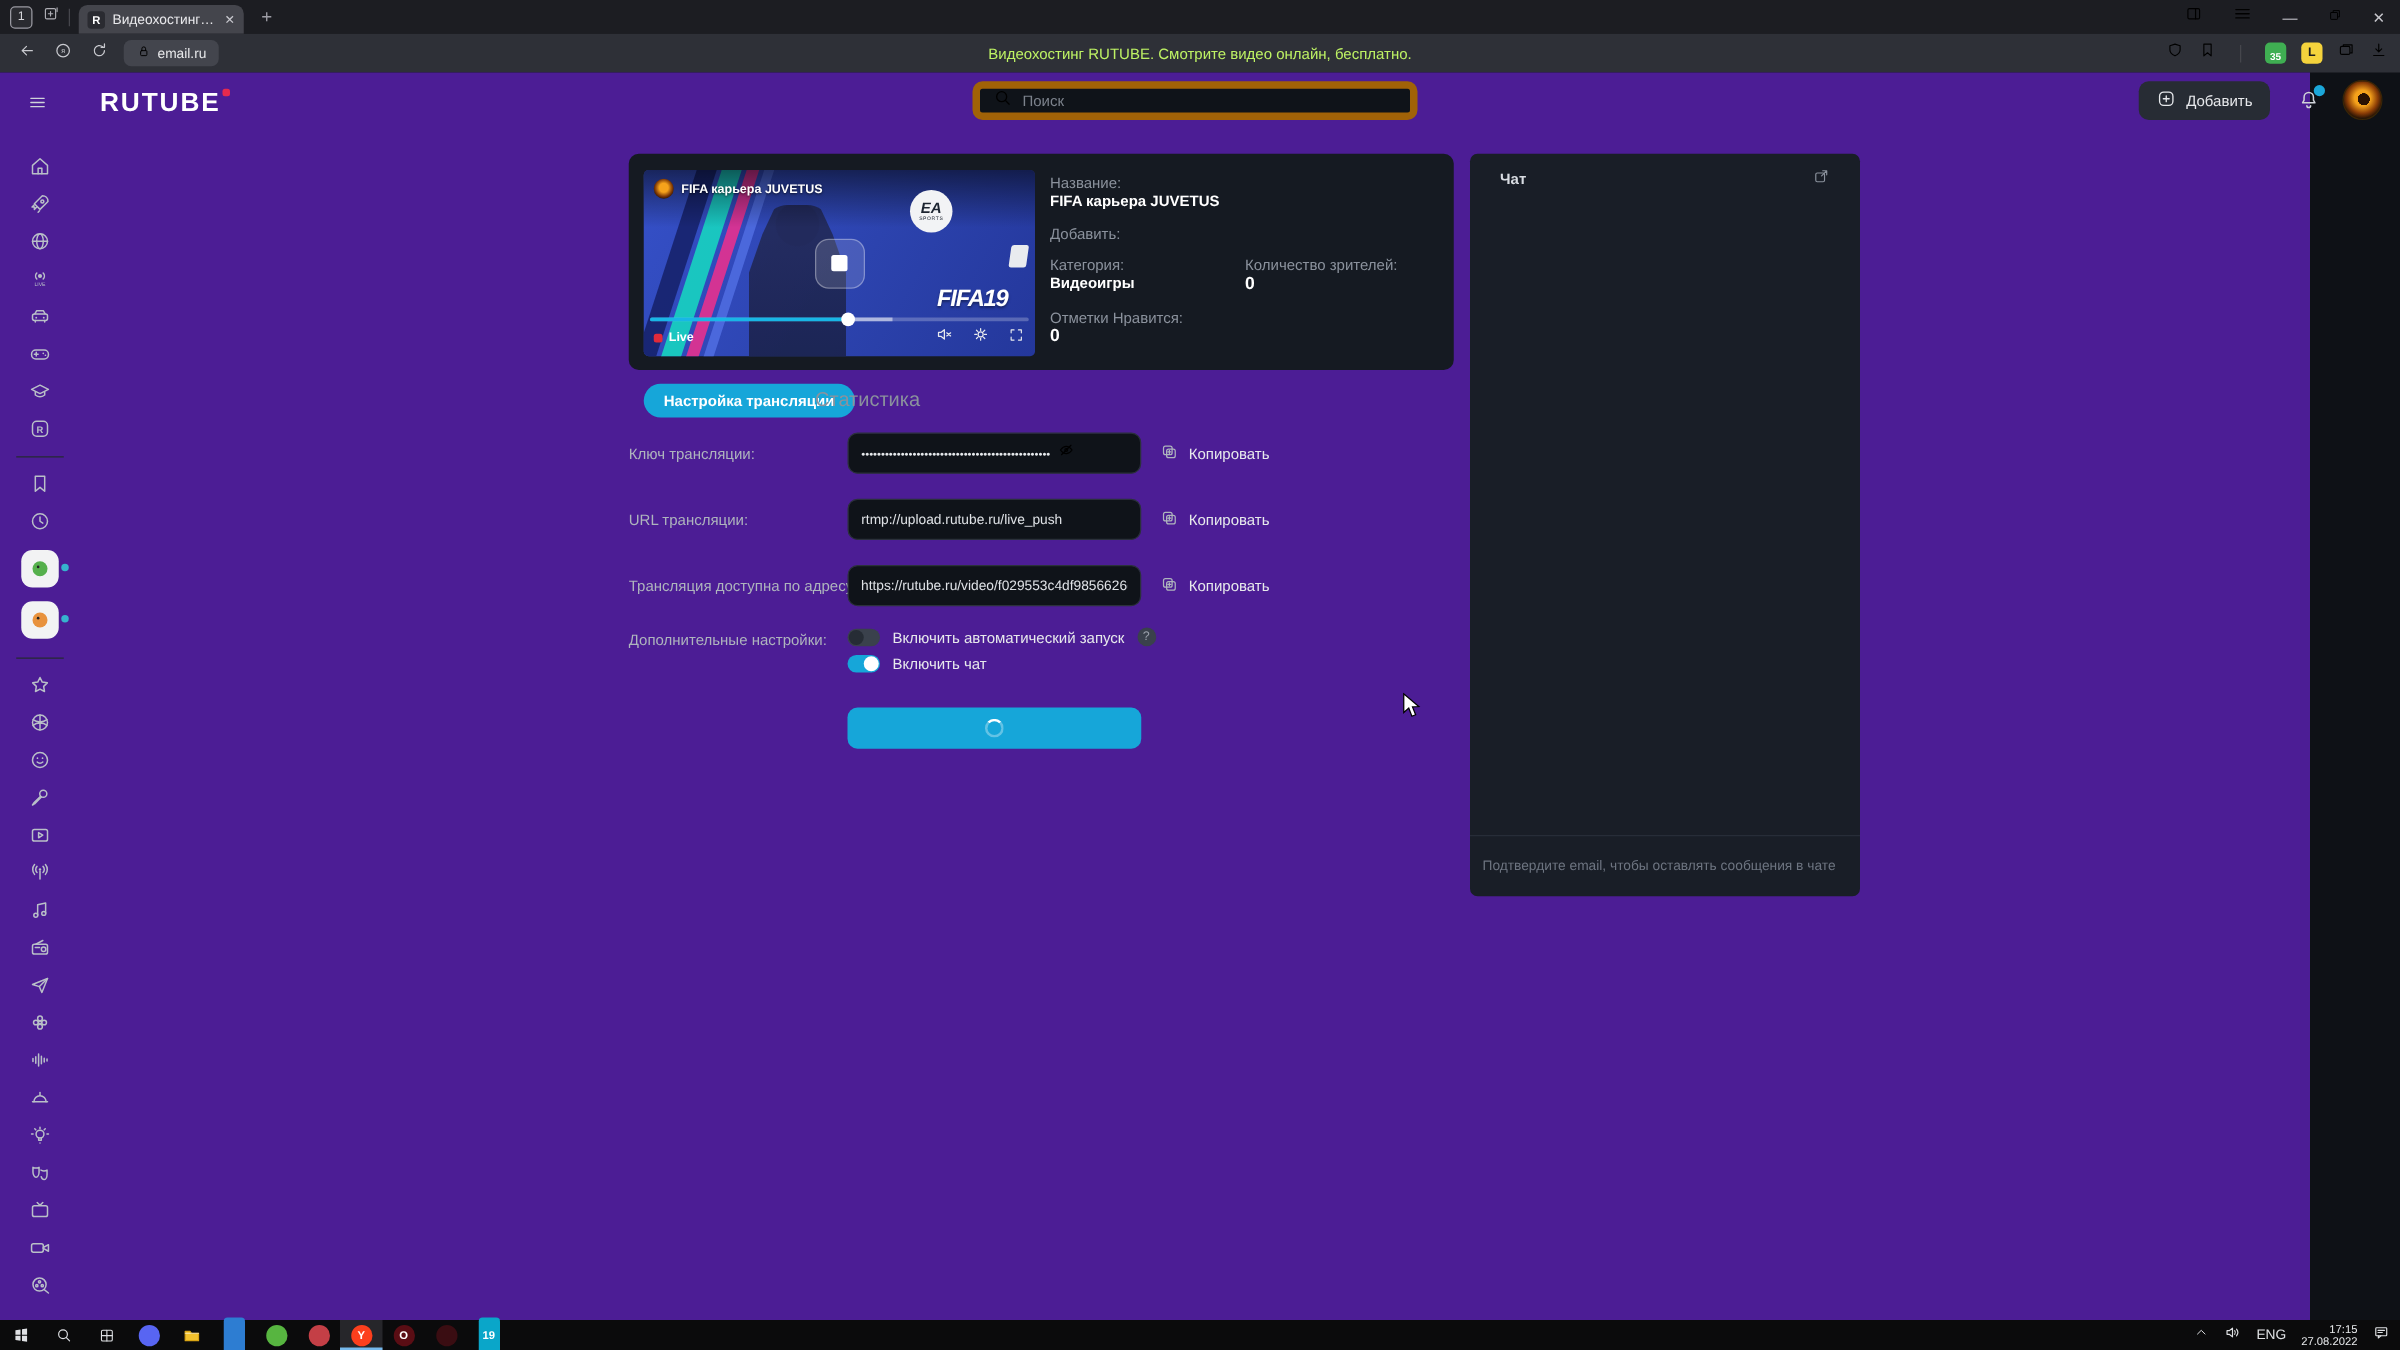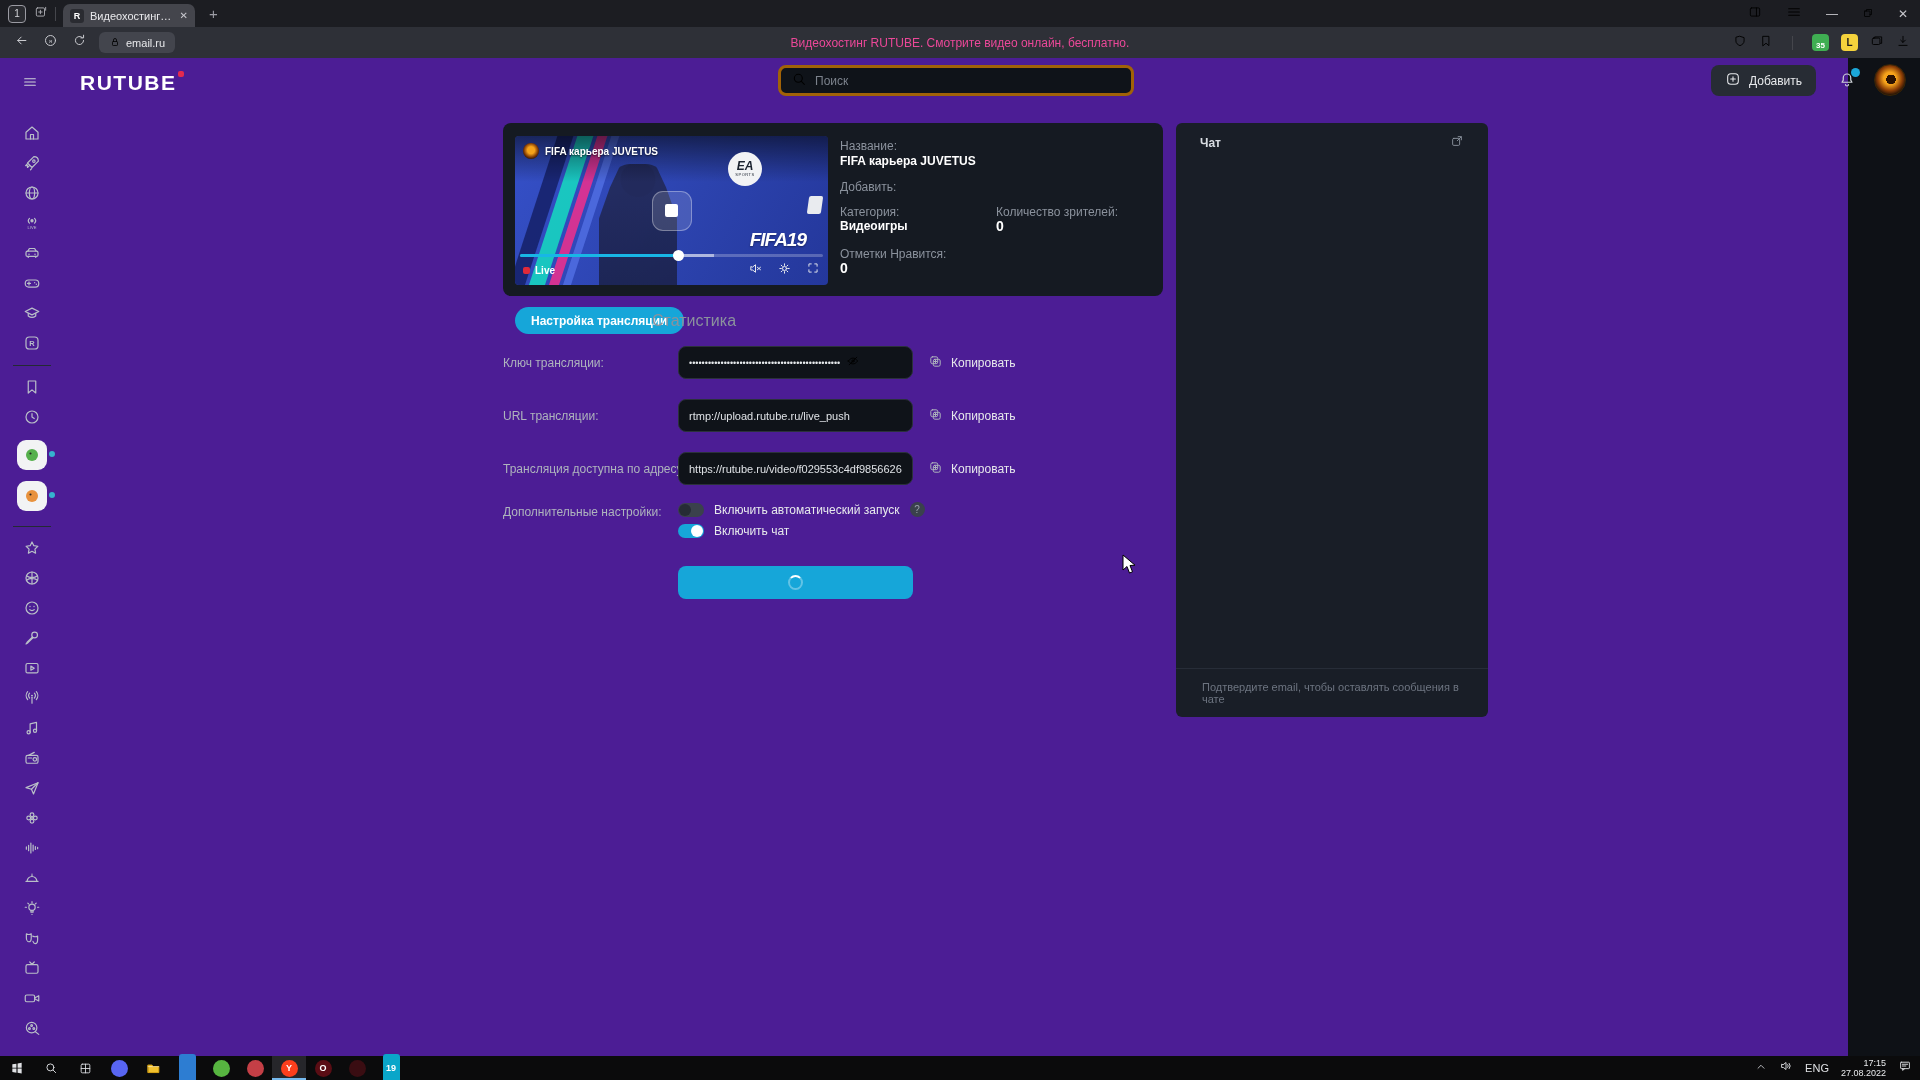--- a/index.html
+++ b/index.html
@@ -24,36 +24,36 @@
   .tabbar-right { position:absolute; right:0; top:0; height:27px; display:flex; align-items:center; gap:24px; padding-right:12px;}
   .win-glyph { color:#c7c7cd; font-size:12px; }
   .winctl-close { color:#c7c7cd; font-size:12px; }
 
   .toolbar { position:absolute; left:0; top:27px; width:1920px; height:31px; background:#2e3037;
              display:flex; align-items:center; }
   .nav-icon { color:#c9cacf; margin-left:14px; }
   .url-pill { display:flex; align-items:center; gap:5px; background:#43454d; border-radius:6px; height:21px;
               padding:0 10px; margin-left:12px; }
   .url-text { font-size:11px; color:#e8e9eb; }
-  .page-title-center { position:absolute; left:0; width:1920px; text-align:center; font-size:12px; color:#ec4899; pointer-events:none;}
+  .page-title-center { position:absolute; left:0; width:1920px; text-align:center; font-size:12px; color:#bef264; pointer-events:none;}
   .toolbar-right { position:absolute; right:0; display:flex; align-items:center; gap:12px; padding-right:10px; }
   .ext-green { width:17px; height:17px; background:#3fae52; border-radius:4px; color:#fff; font-size:8px; font-weight:bold;
                display:flex; align-items:flex-end; justify-content:center; padding-bottom:1px;}
   .ext-yellow { width:17px; height:17px; background:#f5d33c; border-radius:4px; color:#1c1c1c; font-size:10px; font-weight:bold;
                display:flex; align-items:center; justify-content:center; }
 
   
   .site { position:absolute; left:0; top:58px; width:1848px; height:998px; background:#4c1d95; }
 
   .site-header { position:absolute; left:0; top:0; width:1920px; height:48px; }
   .hamburger { position:absolute; left:22px; top:16px; color:#cfd3d9; }
   .logo { position:absolute; left:80px; top:13px; font-size:21px; font-weight:bold; color:#ffffff; letter-spacing:1.5px; }
   .logo::after { content:""; position:absolute; right:-7px; top:0; width:6px; height:6px; border-radius:2px; background:#e52a4e; }
   .search { position:absolute; left:778px; top:7px; width:356px; height:31px; background:#0f1319;
-            border:3px solid #a16207; border-radius:8px; display:flex; align-items:center; padding:0 10px; gap:8px;}
+            border:6px solid #a16207; border-radius:8px; display:flex; align-items:center; padding:0 10px; gap:8px;}
   .search input { flex:1; background:transparent; border:none; outline:none; color:#cfd3d9; font-size:12px;
             font-family:"Liberation Sans",sans-serif;}
   .search input::placeholder { color:#7c828c; }
   .add-btn { position:absolute; right:104px; top:7px; height:31px; padding:0 14px; background:#272c34; border-radius:8px;
              display:flex; align-items:center; gap:8px; color:#e7e9ec; font-size:12px; }
   .bell { position:absolute; right:64px; top:13px; color:#cfd3d9; }
   .bell-badge { position:absolute; right:-4px; top:-3px; width:9px; height:9px; border-radius:50%; background:#1ba7d9; }
   .avatar { position:absolute; right:14px; top:6px; width:32px; height:32px; border-radius:50%;
             background:radial-gradient(circle at 50% 45%, #f5a21b 0 28%, #8a3c06 55%, #1b0f05 75%); border:1px solid #3a2506;}
   .avatar::after { content:""; position:absolute; left:9px; top:8px; width:14px; height:16px; border-radius:50% 50% 40% 40%;
@@ -142,21 +142,21 @@
              animation:spin 1s linear infinite; }
   @keyframes spin { to { transform:rotate(360deg); } }
 
   
   .chat { position:absolute; left:1176px; top:65px; width:312px; height:594px; background:#191e27; border-radius:6px;
           display:flex; flex-direction:column; }
   .chat-header { height:40px; display:flex; align-items:center; padding:0 24px; }
   .chat-title { color:#d8dce2; font-size:12px; font-weight:bold; }
   .chat-pop { margin-left:auto; color:#8b929d; }
   .chat-body { flex:1; }
-  .chat-footer { height:49px; border-top:1px solid #272d38; display:flex; align-items:center; padding:0 26px; }
+  .chat-footer { height:49px; border-top:1px solid #272d38; display:flex; align-items:center; padding:0 10px; }
   .chat-footer span { color:#6d7480; font-size:11px; }
 
   
   .cursor { position:absolute; left:1122px; top:496px; }
 
   
   .taskbar { position:absolute; left:0; top:1056px; width:1920px; height:24px; background:#0b0b0c;
              display:flex; align-items:center; }
   .tb-item { width:34px; height:24px; display:flex; align-items:center; justify-content:center; color:#dfe1e4; }
   .tb-item.active { background:#26262a; box-shadow:inset 0 -2px 0 #76b9ed; }

